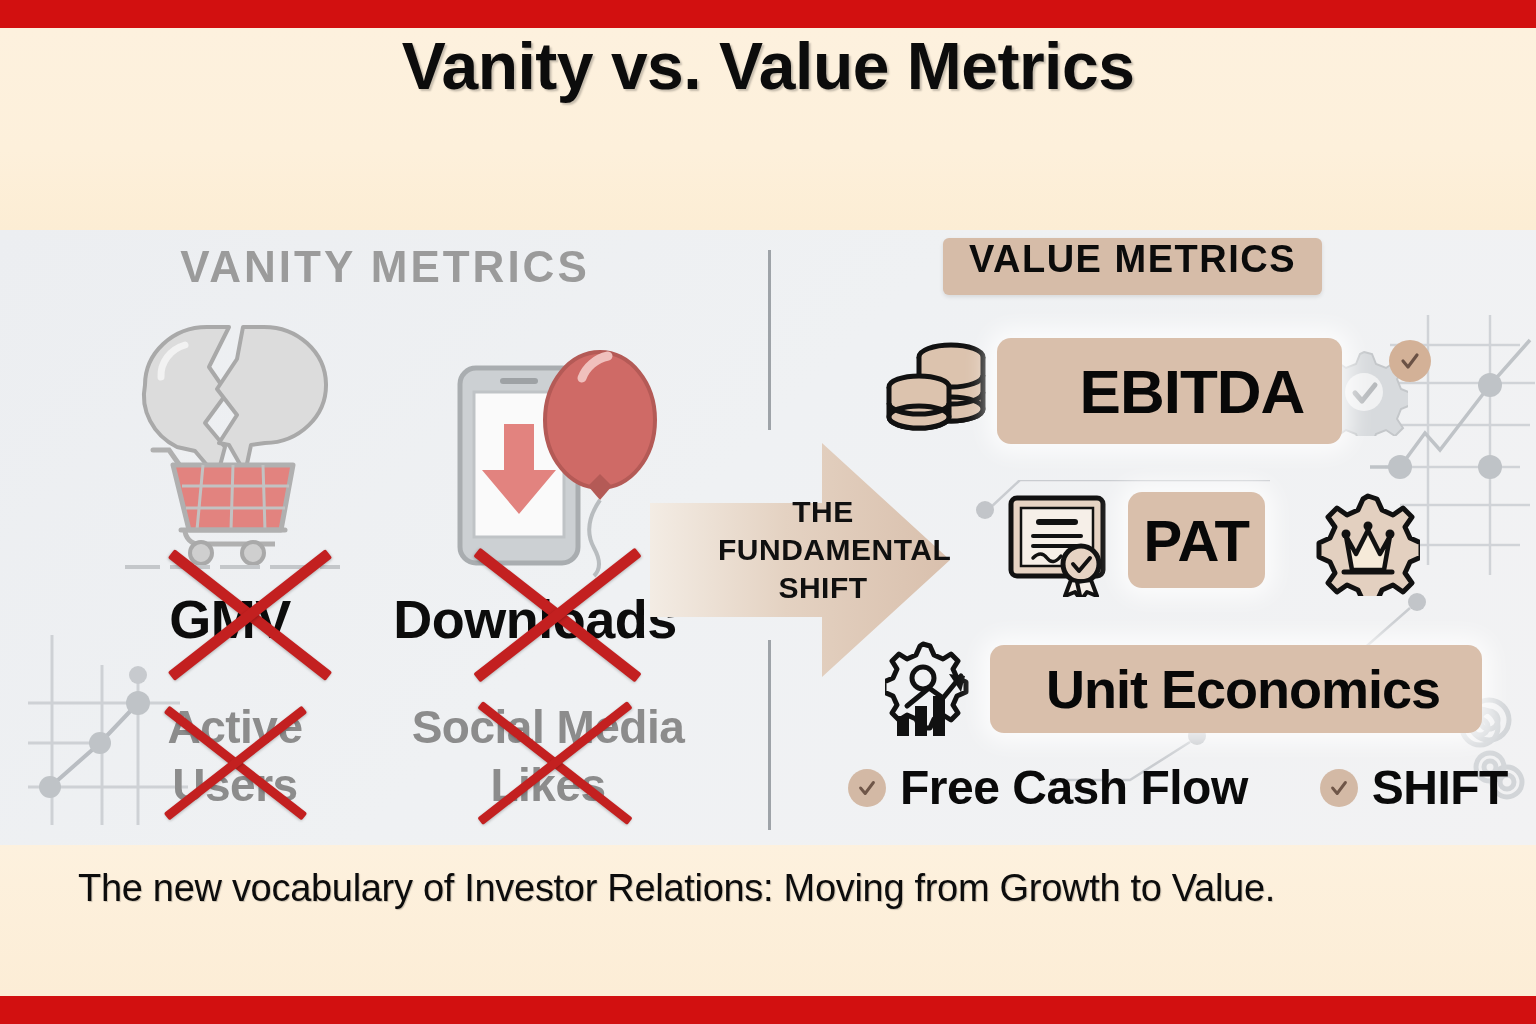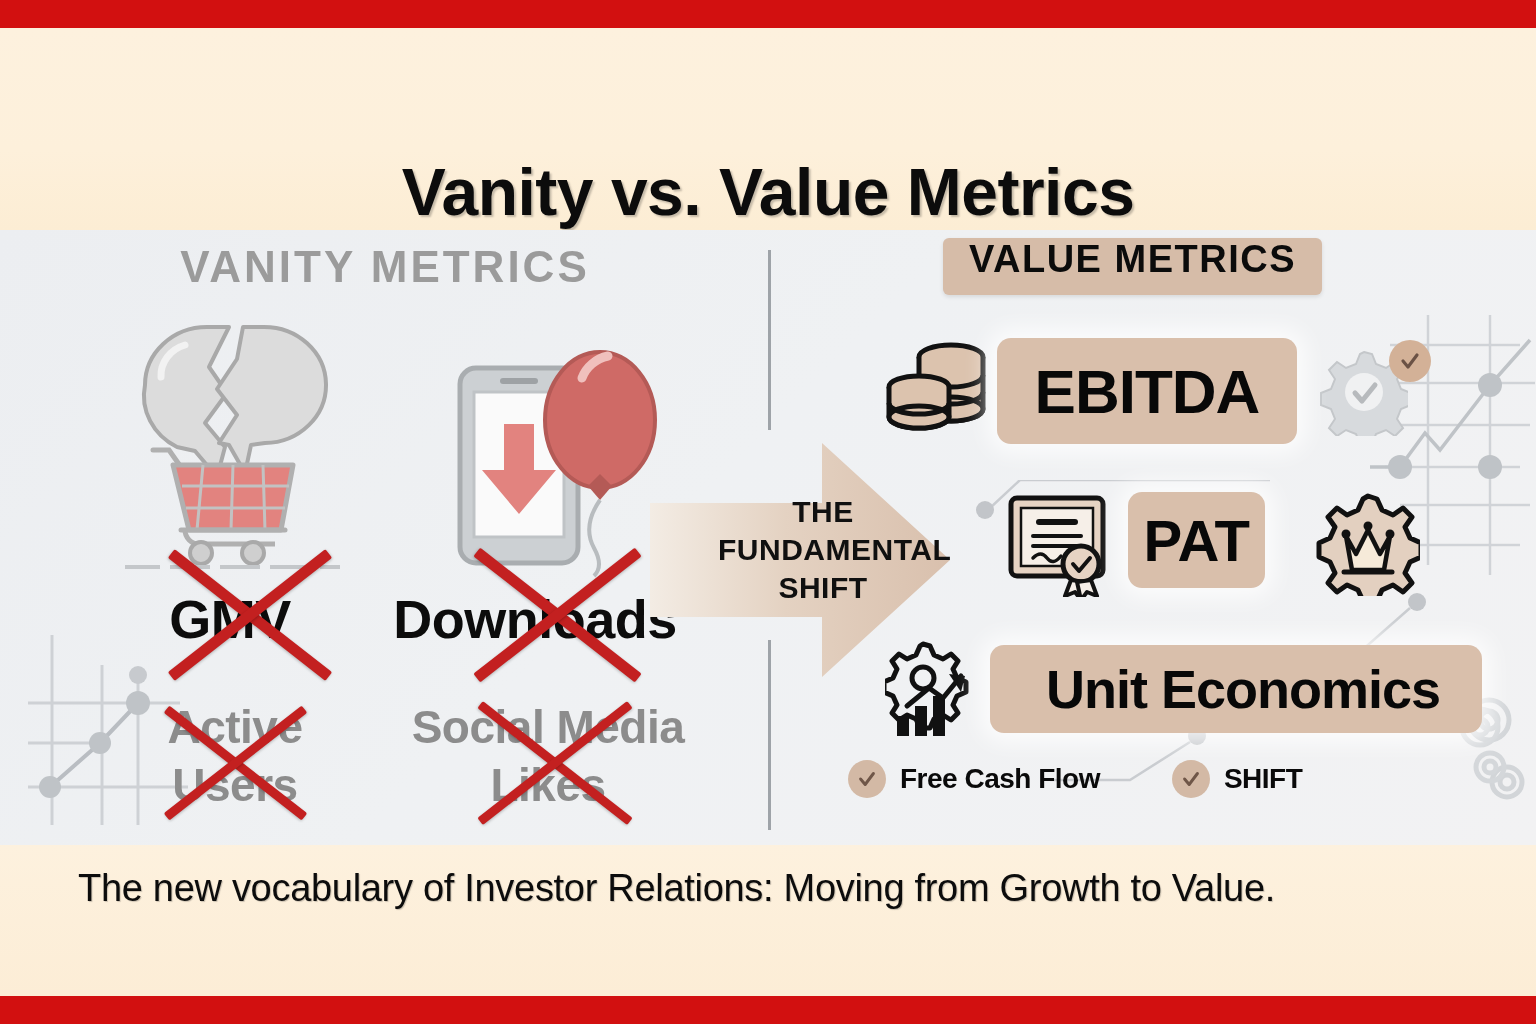--- a/index.html
+++ b/index.html
@@ -11,21 +11,21 @@
   .canvas{position:relative;width:1536px;height:1024px;}
 
   
   .bar-top{position:absolute;left:0;top:0;width:1536px;height:28px;background:#d21010;}
   .bar-bottom{position:absolute;left:0;top:996px;width:1536px;height:28px;background:#d21010;}
 
   
   .header{
     position:absolute;left:0;top:28px;width:1536px;height:202px;
     background:linear-gradient(180deg,#fdf1de 0%,#fdf0db 60%,#fcedd4 100%);
-    display:flex;align-items:flex-end;justify-content:center;
+    display:flex;align-items:flex-start;justify-content:center;
   }
   .header h1{
     margin:0;font-size:66px;font-weight:bold;letter-spacing:-.5px;
     color:#0c0c0c;text-shadow:2px 2px 2px rgba(0,0,0,.22);
   }
 
   
   .body{
     position:absolute;left:0;top:230px;width:1536px;height:626px;
     background:linear-gradient(135deg,#eceef1 0%,#eff1f3 45%,#f2f2f3 100%);
@@ -82,30 +82,30 @@
     background:#d6bca8;border-radius:6px;padding:0 26px 14px 26px;
     font-size:38px;font-weight:bold;letter-spacing:1.5px;color:#0b0b0b;
     box-shadow:0 2px 4px rgba(0,0,0,.10);
   }
   .pill{
     position:absolute;background:#d9bfab;border-radius:14px;
     display:flex;align-items:center;justify-content:center;
     color:#080808;font-weight:bold;
     box-shadow:0 0 22px 10px rgba(255,255,255,.75);
   }
-  .pill-ebitda{left:997px;top:338px;width:300px;height:106px;font-size:62px;letter-spacing:-1px;}
+  .pill-ebitda{left:997px;top:338px;width:300px;height:106px;font-size:62px;letter-spacing:-1px;padding-left:45px;}
   .pill-pat{left:1128px;top:492px;width:137px;height:96px;font-size:58px;letter-spacing:-.5px;}
   .pill-unit{left:990px;top:645px;width:478px;height:88px;font-size:54px;letter-spacing:-1px;padding-left:14px;}
 
   .chk-row{position:absolute;left:848px;top:760px;display:flex;align-items:center;gap:14px;}
   .chk-badge{
     width:38px;height:38px;border-radius:50%;background:#d3b9a5;
     display:flex;align-items:center;justify-content:center;flex:0 0 auto;
   }
-  .chk-label{font-size:28px;font-weight:bold;color:#0a0a0a;letter-spacing:-.5px;}
+  .chk-label{font-size:48px;font-weight:bold;color:#0a0a0a;letter-spacing:-.5px;}
   .chk-gap{width:44px;}
 
   
   .footer{
     position:absolute;left:0;top:845px;width:1536px;height:151px;
     background:linear-gradient(180deg,#fdf1de 0%,#fcedd6 100%);
   }
   .footer p{
     margin:0;position:absolute;left:78px;top:22px;
     font-size:38px;font-weight:normal;color:#0c0c0c;

